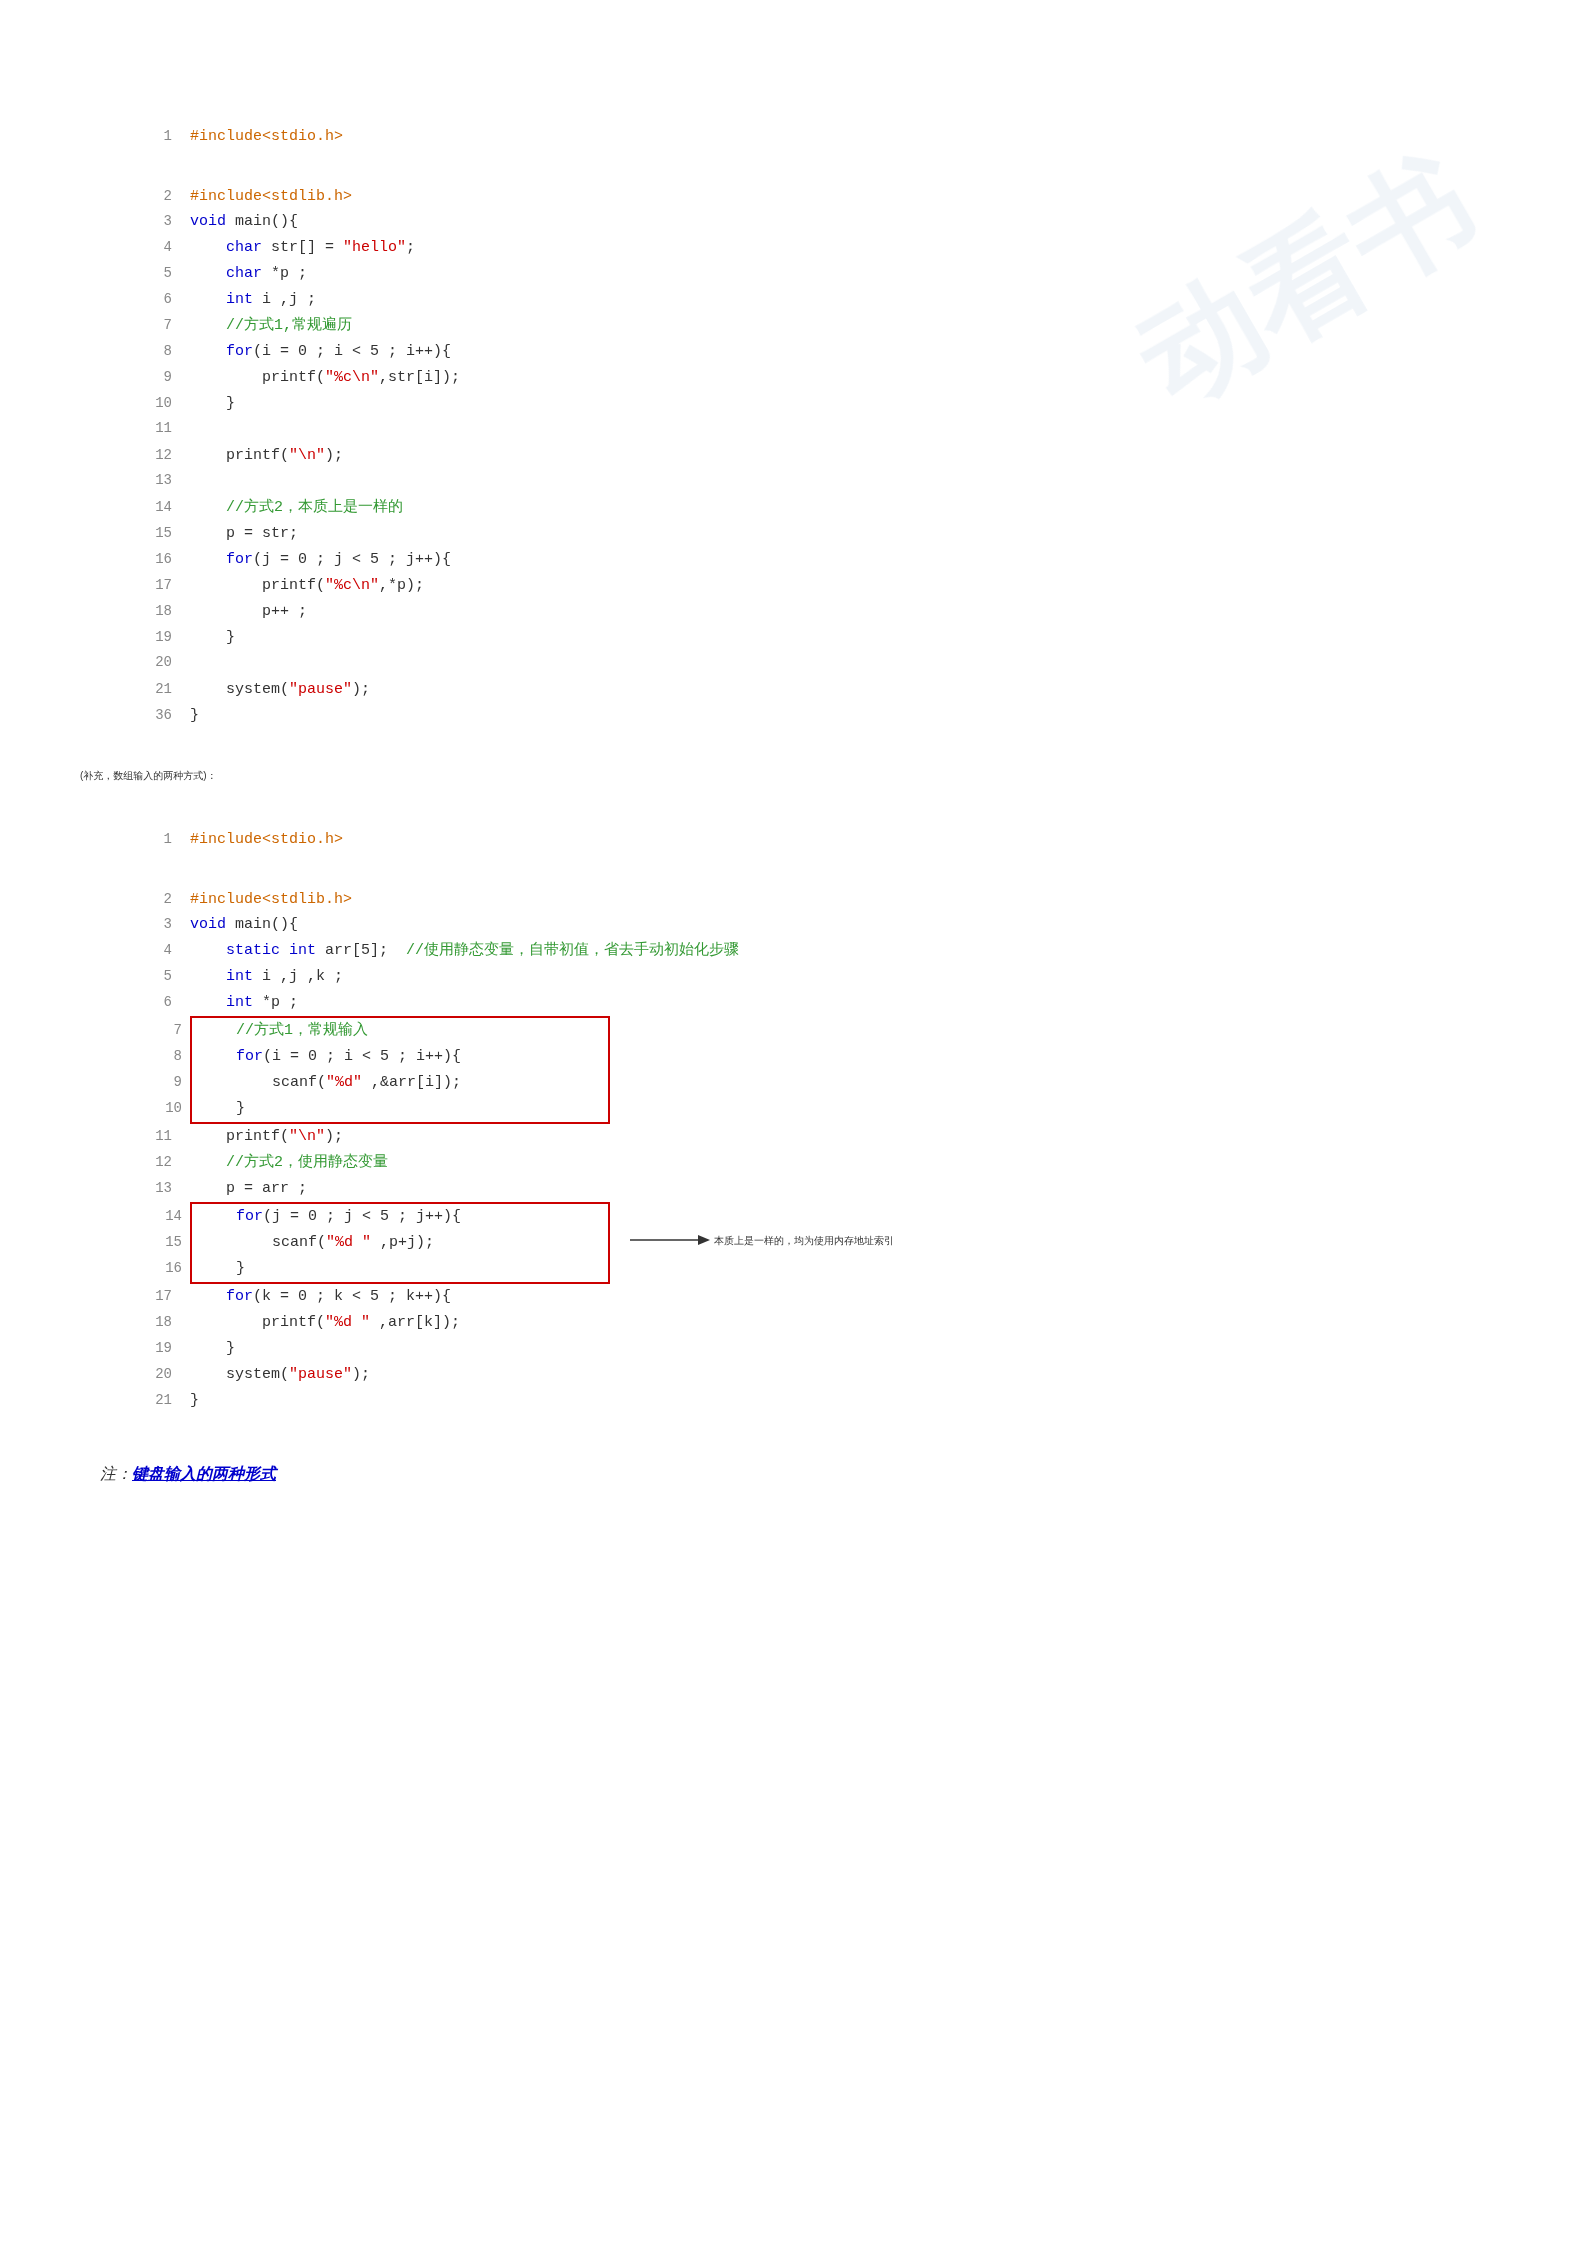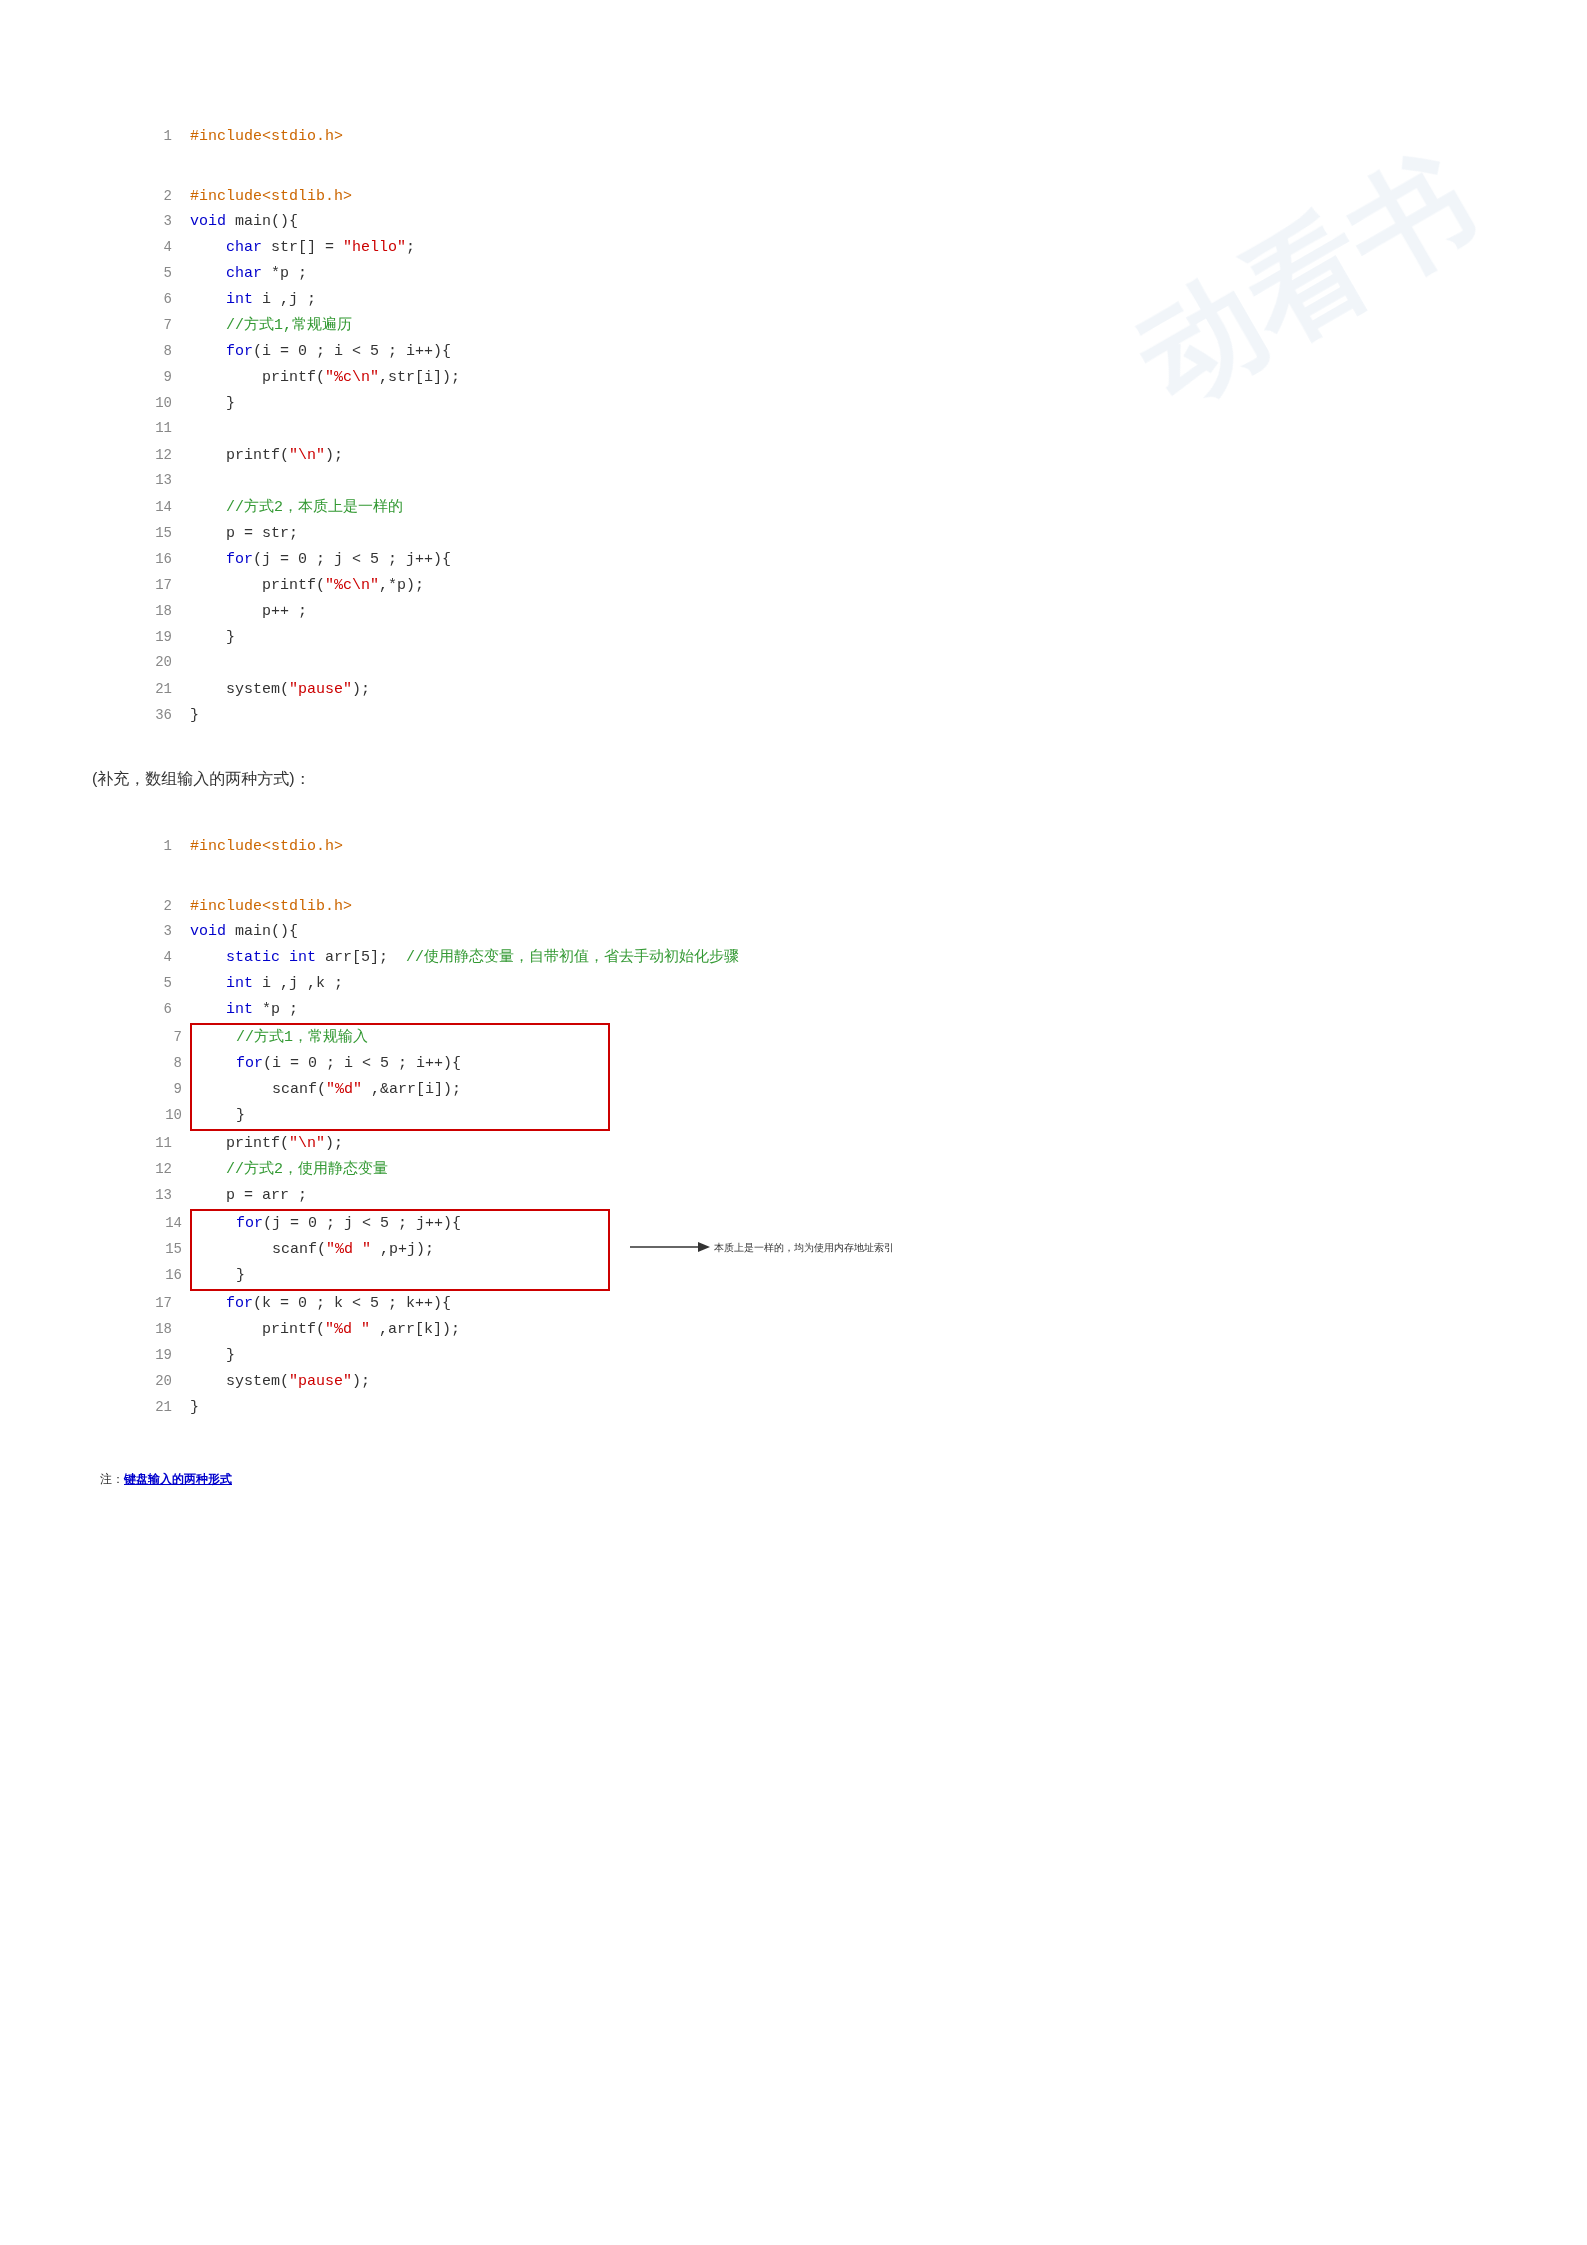--- a/index.html
+++ b/index.html
@@ -61,29 +61,30 @@
     }
 
     
     .kw { color: #0000cc; font-weight: normal; } 
     .inc { color: #cc6600; margin-top: 34px; } 
     .str { color: #cc0000; } 
     .cmt { color: #339933; text-align: right; }
 
     .section-label {
       font-family: 'Microsoft YaHei', 'SimSun', sans-serif;
-      font-size: 16px;
+      font-size: 10px;
       color: #333;
-      margin: 40px 0 10px 12px;
+      margin: 40px 0 10px 0;
     }
 
     .note-section {
       margin-top: 40px;
       font-family: 'Microsoft YaHei', 'SimSun', sans-serif;
-      font-size: 12px;
+      font-size: 16px;
+      font-style: italic;
     }
 
     .note-label {
       color: #333;
       font-weight: normal;
     }
 
     .note-underline {
       color: #0000cc;
       text-decoration: underline;

